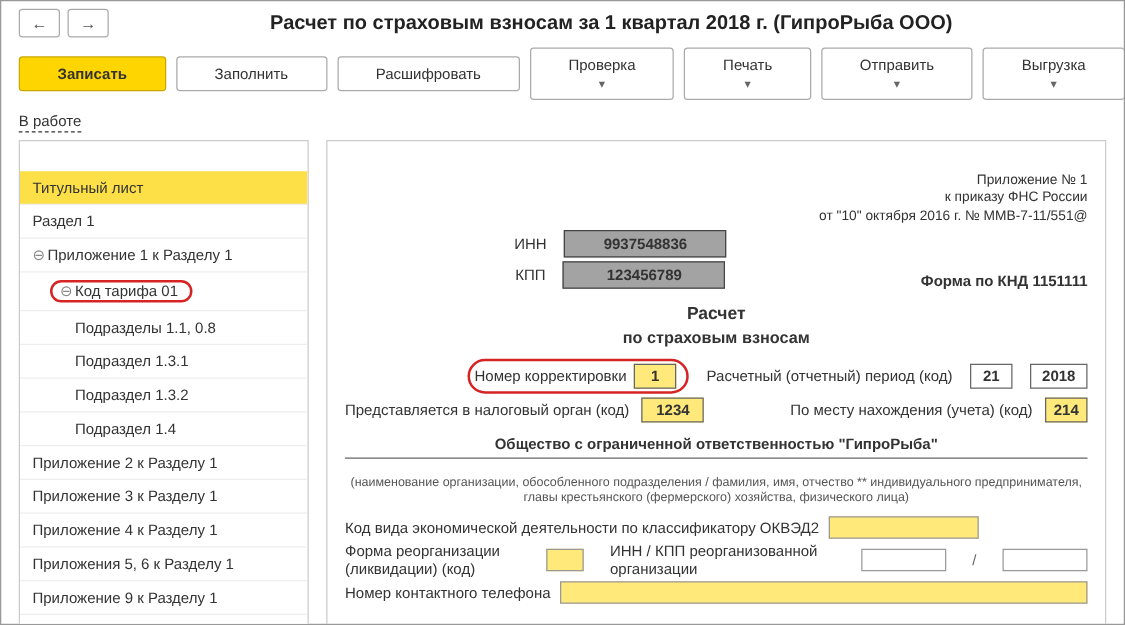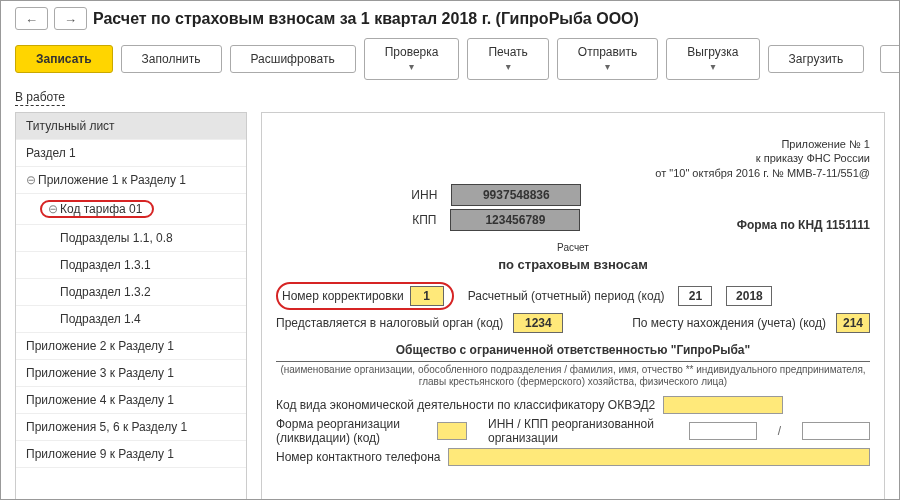--- a/index.html
+++ b/index.html
@@ -24,34 +24,35 @@
     border: 1px solid #aaa;
     background: #fff;
     padding: 3px 9px;
     border-radius: 3px;
     font-size: 13px;
     cursor: pointer;
     color:#555;
   }
   .title {
     flex: 1;
+    text-align: center;
     font-size: 16px;
     font-weight: bold;
     color: #222;
   }
   .toolbar {
     padding: 6px 14px 10px 14px;
     display: flex;
     gap: 8px;
     align-items: center;
   }
   .btn {
     border: 1px solid #aaa;
     background: #fff;
-    padding: 6px 20px;
+    padding: 6px 30px;
     border-radius: 3px;
     cursor: pointer;
     color:#333;
     font-size:12px;
   }
   .btn.primary {
     background: #ffd500;
     border-color: #c9a800;
     font-weight: bold;
   }
@@ -92,21 +93,21 @@
   }
   .tree-item {
     padding: 6px 10px;
     border-bottom: 1px solid #eee;
     cursor: pointer;
     white-space: nowrap;
     color:#333;
   }
   .tree-item.lvl1 { padding-left: 28px; }
   .tree-item.lvl2 { padding-left: 44px; }
-  .tree-item.sel { background: #e5e5e5; }
+  .tree-item.sel { background: #fde047; margin-top: 24px; }
   .tree-item .tw {
     display:inline-block; width:10px; color:#888; margin-right:2px;
   }
   .circle-red {
     border: 2.5px solid #d62424;
     border-radius: 18px;
     display: inline-block;
     padding: 0 10px 0 6px;
     margin-left:-4px;
   }
@@ -140,22 +141,22 @@
     background:#ffe97a;
     padding:2px 6px;
     min-width:34px;
     text-align:center;
     display:inline-block;
     font-weight:bold;
   }
   .smallbox.wh { background:#fff; }
   .ftitle {
     text-align:center;
-    font-weight:normal;
-    font-size:10px;
+    font-weight:bold;
+    font-size:14px;
     margin: 8px 0 4px 0;
   }
   .fsub {
     text-align:center;
     font-weight:bold;
     font-size:13px;
   }
   .circle-red2 {
     border: 2.5px solid #d62424;
     border-radius: 18px;
@@ -169,21 +170,21 @@
     border-bottom:1px solid #666;
     padding:4px 0;
     font-weight:bold;
     margin-top:6px;
   }
   .subtext {
     text-align:center;
     font-size:10px;
     color:#555;
     line-height:1.2;
-    margin-top:2px;
+    margin-top:14px;
   }
   .longinput {
     border:1px solid #999;
     background:#ffe97a;
     height:18px;
     flex:1;
   }
 </style>
 </head>
 <body>
@@ -248,21 +249,21 @@
           <span class="lbl">КПП</span>
           <span class="val" style="min-width:130px">123456789</span>
         </div>
       </div>
       <div style="text-align:right; font-weight:bold; align-self:flex-end; padding-bottom:2px;">Форма по КНД 1151111</div>
     </div>
 
     <div class="ftitle">Расчет</div>
     <div class="fsub">по страховым взносам</div>
 
-    <div class="row" style="margin-top:10px; gap:14px;">
+    <div class="row" style="margin-top:10px; gap:14px;justify-content:flex-end;">
       <span class="circle-red2">
         <span class="lbl">Номер корректировки</span>
         <span class="smallbox">1</span>
       </span>
       <span class="lbl">Расчетный (отчетный) период (код)</span>
       <span class="smallbox wh">21</span>
       <span class="smallbox wh" style="min-width:46px">2018</span>
     </div>
 
     <div class="row" style="gap:10px;">

